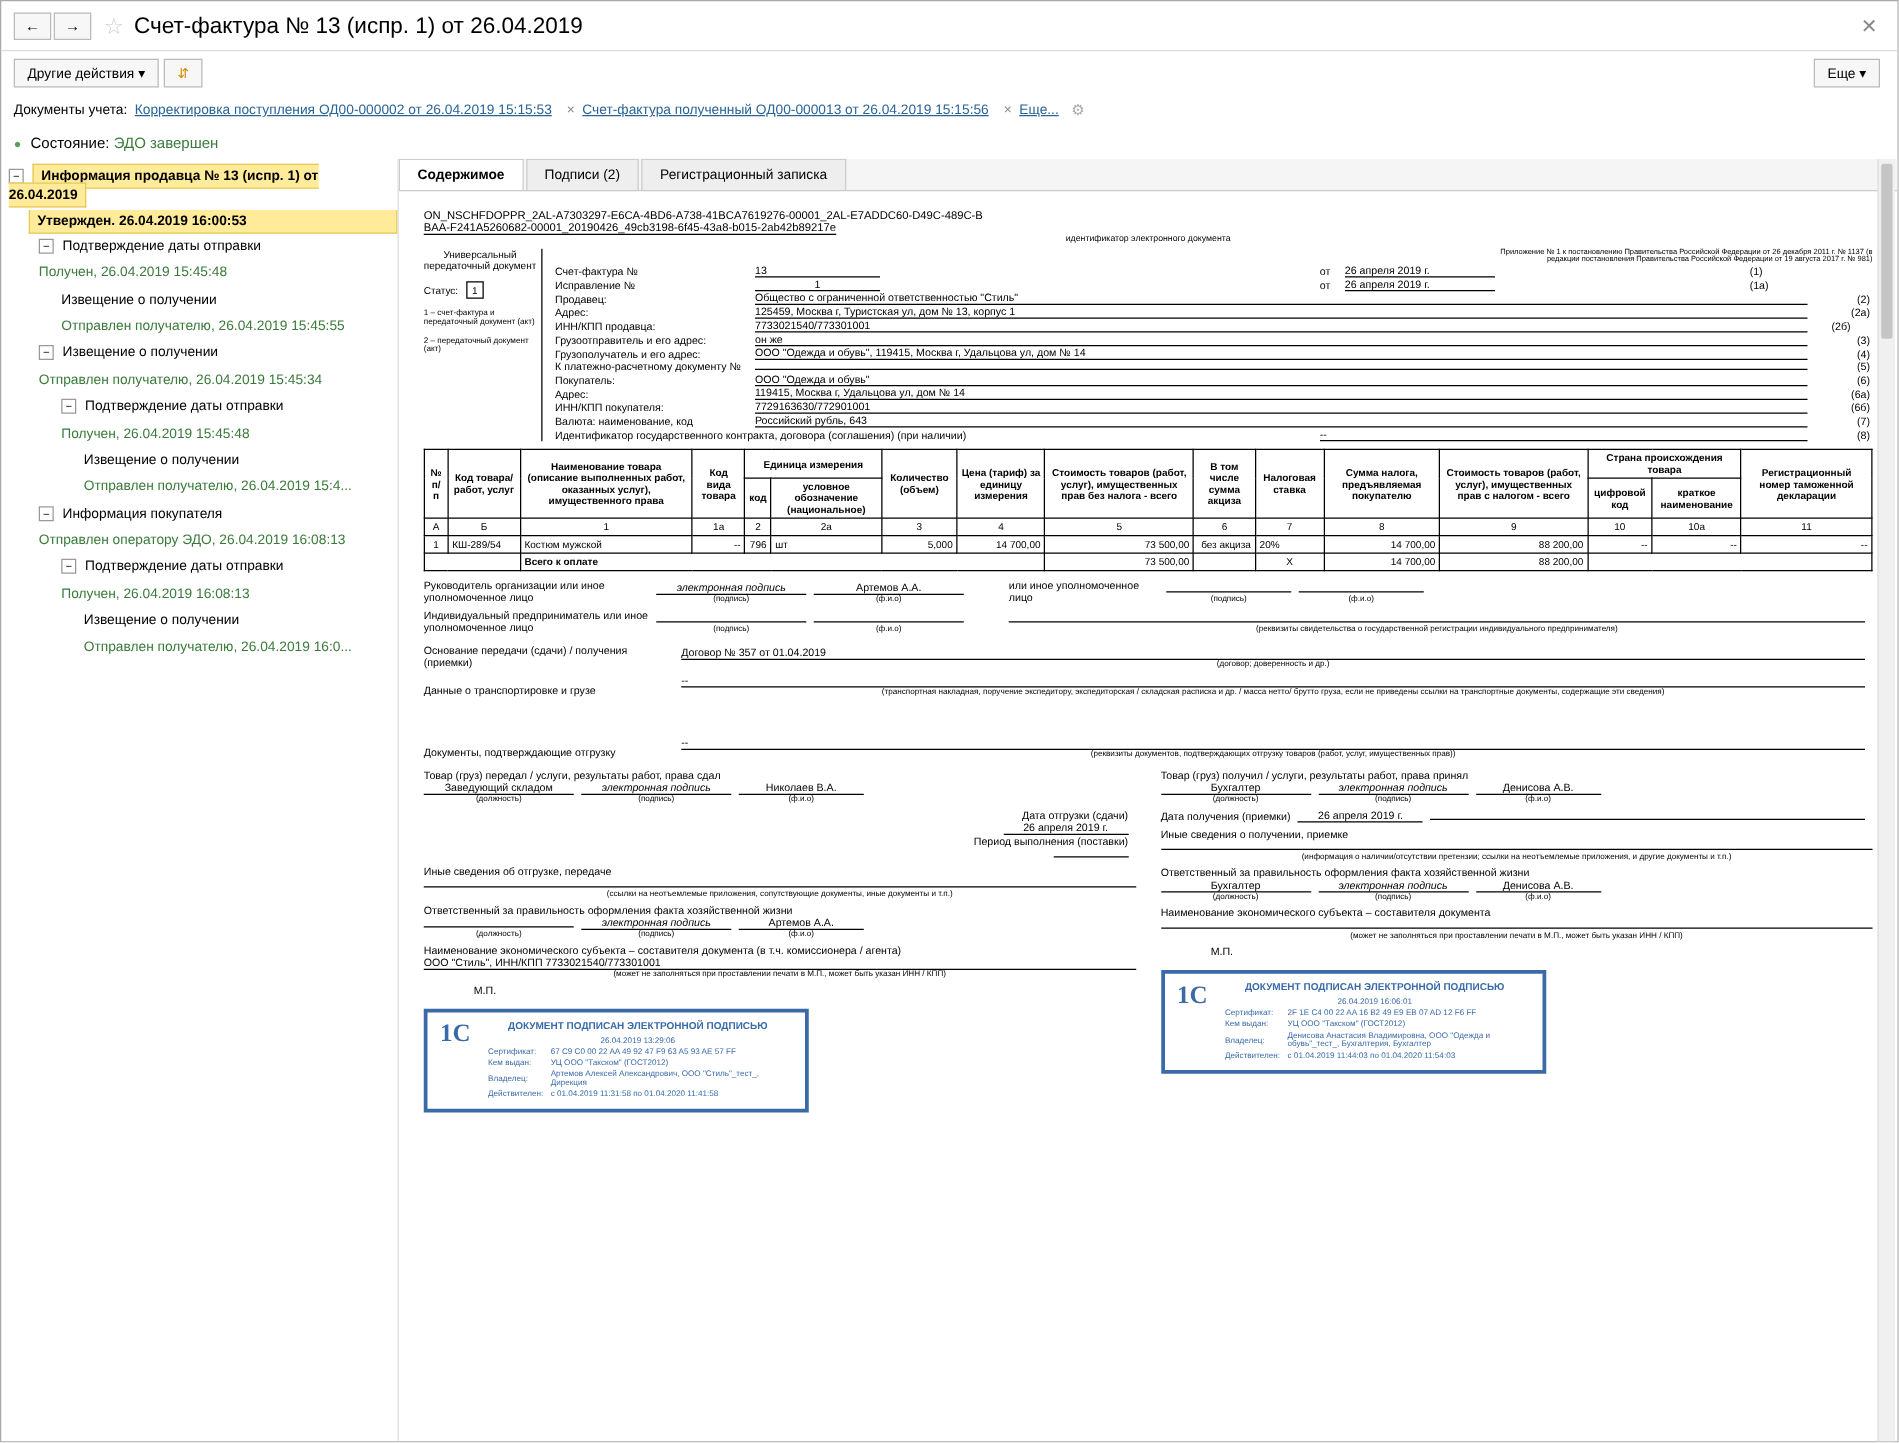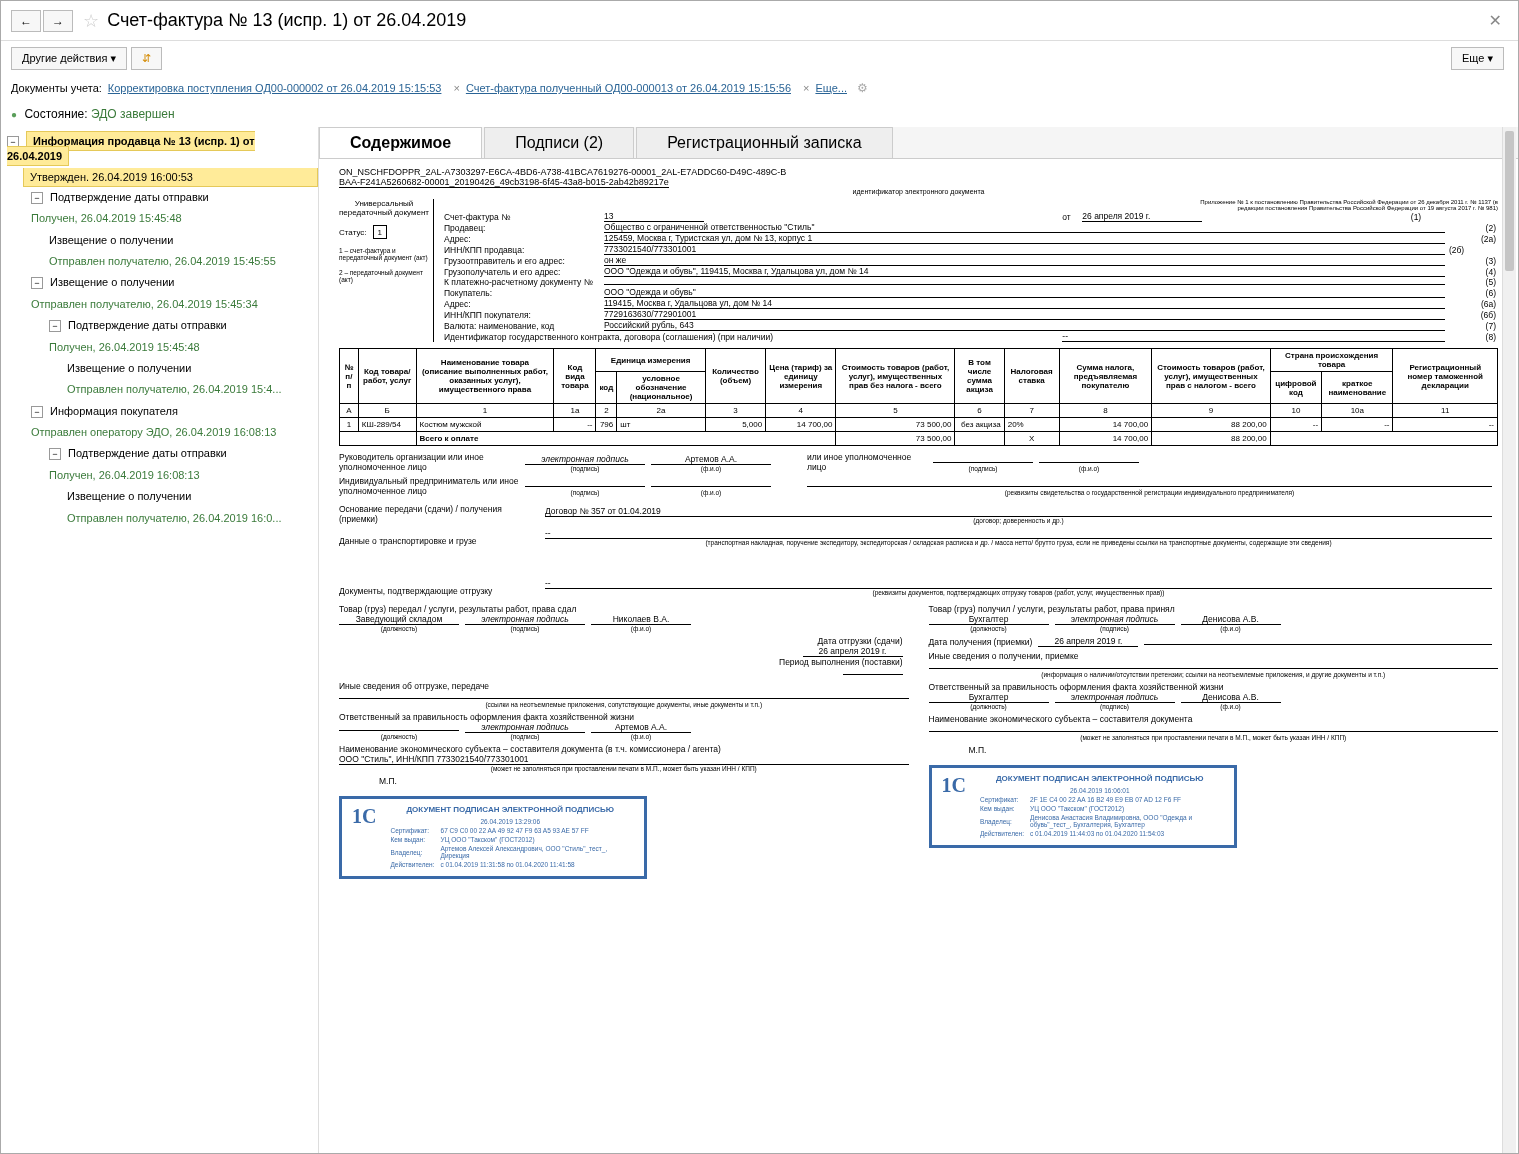--- a/index.html
+++ b/index.html
@@ -18,27 +18,27 @@
 .docs-line a { color: #2a6496; margin-right: 6px; }
 .docs-line .x { margin: 0 6px; color: #888; cursor: pointer; }
 .docs-line .gear { color: #aaa; margin-left: 4px; font-size: 12px; cursor: pointer; }
 .status-line { padding: 6px 10px; font-size: 12px; }
 .status-line .dot { color: #5a9e5a; font-size: 10px; margin-right: 4px; }
 .main { display: flex; height: calc(1154px - 40px - 34px - 26px - 26px); }
 .sidebar { width: 318px; border-right: 1px solid #ddd; overflow-y: auto; padding: 4px 0; }
 .node { padding: 3px 0 3px 0; font-size: 11px; line-height: 1.4; }
 .node .toggle { display: inline-block; width: 12px; height: 12px; border: 1px solid #999; text-align: center; line-height: 10px; font-size: 9px; margin-right: 4px; cursor: pointer; background: #fff; }
 .seller-info { background: #ffeb99; border: 1px solid #e5c959; padding: 3px 6px; font-weight: bold; }
-.approved { background: #ffeb99; border: 1px solid #e5c959; border-top: none; padding: 3px 6px; font-weight: normal; }
+.approved { background: #ffeb99; border: 1px solid #e5c959; border-top: none; padding: 3px 6px; font-weight: bold; }
 .child1 { padding-left: 30px; }
 .child2 { padding-left: 48px; }
 .child3 { padding-left: 66px; }
 .content { flex: 1; position: relative; overflow: hidden; }
 .tabs { display: flex; border-bottom: 1px solid #ccc; background: #f5f5f5; }
-.tabs .tab { padding: 6px 30px; border: 1px solid #ccc; border-bottom: none; margin-right: 2px; background: #eee; cursor: pointer; font-size: 16px; }
+.tabs .tab { padding: 6px 14px; border: 1px solid #ccc; border-bottom: none; margin-right: 2px; background: #eee; cursor: pointer; font-size: 11px; }
 .tabs .tab.active { background: #fff; font-weight: bold; }
 .docview { position: absolute; top: 28px; left: 0; right: 0; bottom: 0; overflow: auto; padding: 12px 20px; }
 .file-id { font-size: 9px; }
 .file-id-sub { text-align: center; font-size: 7px; }
 .upd-head { display: flex; margin-top: 4px; }
 .upd-left { width: 95px; font-size: 8px; border-right: 1px solid #000; padding-right: 4px; }
 .upd-left .block { text-align: center; margin-bottom: 8px; }
 .upd-left .status-box { border: 1px solid #000; display: inline-block; width: 14px; height: 14px; text-align: center; line-height: 14px; margin-left: 4px; }
 .upd-left .tiny { font-size: 6.5px; margin-top: 8px; }
 .upd-right { flex: 1; padding-left: 8px; font-size: 8.5px; }
@@ -159,33 +159,41 @@
               <tbody>
                   <tr>
                     <td style="width:160px;">Счет-фактура №</td>
                     <td><span class="u" style="min-width:100px;text-align:left;display:inline-block;">13</span></td>
                     <td style="width:20px;">от</td>
                     <td><span class="u" style="min-width:120px;">26 апреля 2019 г.</span></td>
                     <td>(1)</td>
                     <td></td>
                   </tr>
               <tr>
+                    <td>Исправление №</td>
+                    <td><span class="u" style="min-width:100px;text-align:center;display:inline-block;">1</span></td>
+                    <td>от</td>
+                    <td><span class="u" style="min-width:120px;">26 апреля 2019 г.</span></td>
+                    <td>(1а)</td>
+                    <td></td>
+                  </tr>
+              <tr>
                     <td>Продавец:</td>
                     <td colspan="4"><div class="u" style="width:100%;">Общество с ограниченной ответственностью "Стиль"</div></td>
                     <td style="text-align:right;">(2)</td>
                   </tr>
               <tr>
                     <td>Адрес:</td>
                     <td colspan="4"><div class="u" style="width:100%;">125459, Москва г, Туристская ул, дом № 13, корпус 1</div></td>
                     <td style="text-align:right;">(2а)</td>
                   </tr>
               <tr>
                     <td>ИНН/КПП продавца:</td>
                     <td colspan="4"><div class="u" style="width:100%;">7733021540/773301001</div></td>
-                    <td style="text-align:left;">(2б)</td>
+                    <td style="text-align:center;">(2б)</td>
                   </tr>
               <tr>
                     <td>Грузоотправитель и его адрес:</td>
                     <td colspan="4"><div class="u" style="width:100%;">он же</div></td>
                     <td style="text-align:right;">(3)</td>
                   </tr>
               <tr>
                     <td>Грузополучатель и его адрес:</td>
                     <td colspan="4"><div class="u" style="width:100%;">ООО "Одежда и обувь", 119415, Москва г, Удальцова ул, дом № 14</div></td>
                     <td style="text-align:right;">(4)</td>

